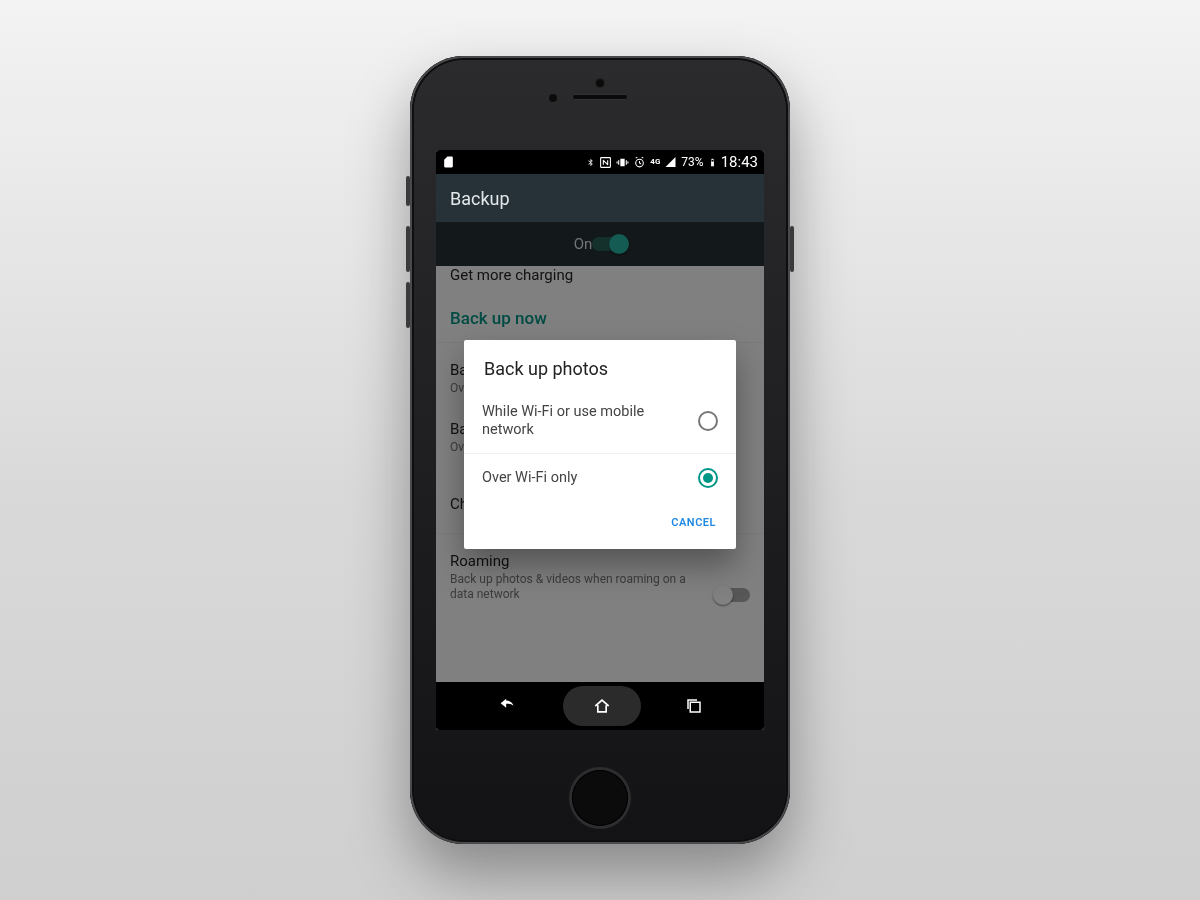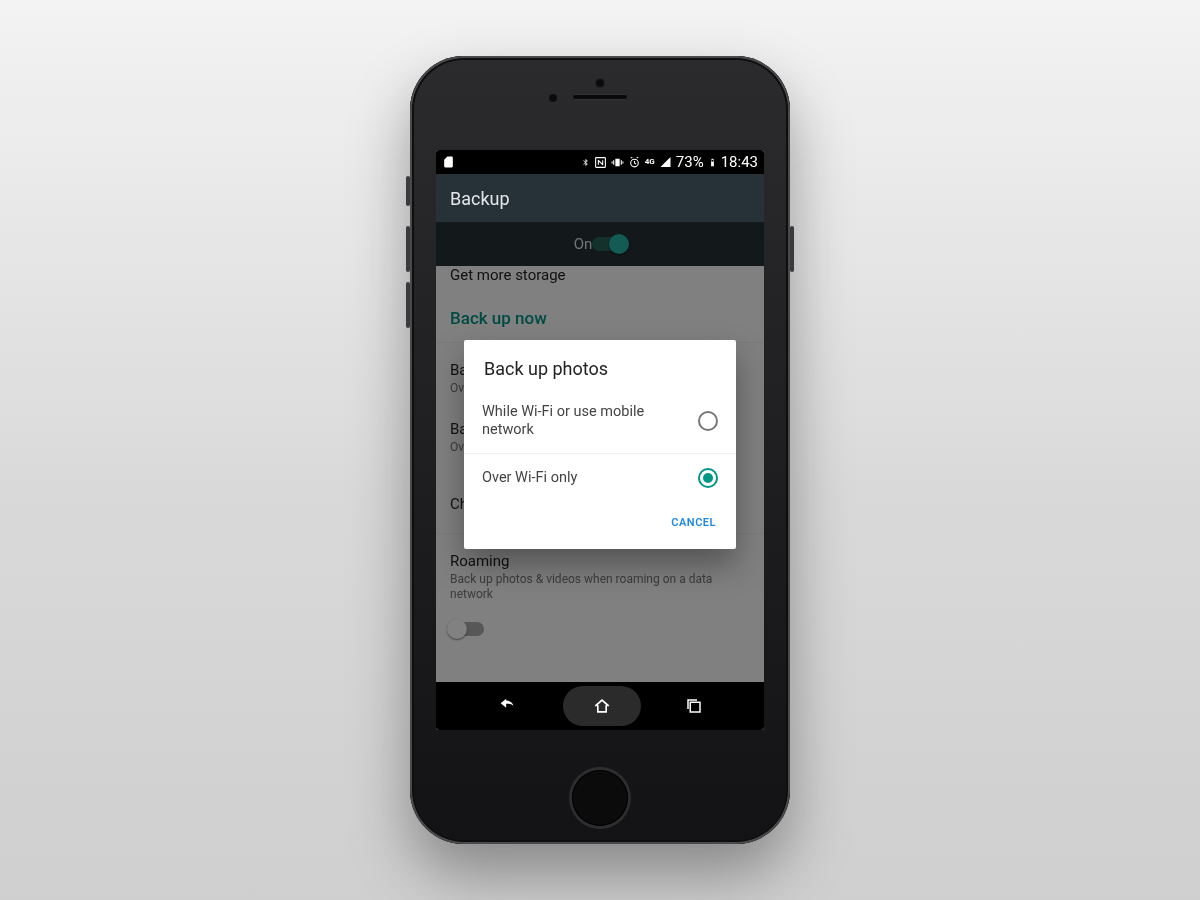--- a/index.html
+++ b/index.html
@@ -59,21 +59,21 @@
     border-radius:50%;background:#26a69a;box-shadow:0 1px 2px rgba(0,0,0,.5);}
   .switch.off{background:#9e9e9e;}
   .switch.off .knob{left:-3px;right:auto;background:#ececec;}
 
   
   .list{padding:0 14px;color:#2b2b2b;}
   .item{padding:12px 0;border-bottom:none;}
   .item .title{font-size:15px;color:#222;margin-bottom:2px;}
   .item .sub{font-size:12px;color:#6e6e6e;line-height:1.25;}
   .link{color:#00897b;font-weight:500;font-size:17px;padding:10px 0 8px;}
-  .itemrow{display:flex;align-items:flex-start;justify-content:space-between;gap:20px;flex-direction:column;}
+  .itemrow{display:flex;align-items:flex-end;justify-content:space-between;gap:20px;}
   .itemrow .txt{flex:1;}
   .divider{height:0;border-top:1px solid #e0e0e0;margin:6px -14px;}
 
   
   .scrim{position:absolute;top:72px;left:0;right:0;bottom:48px;
     background:rgba(0,0,0,.45);}
 
   
   .dialog{position:absolute;left:50%;top:190px;transform:translateX(-50%);
     width:272px;background:#fff;border-radius:2px;
@@ -146,21 +146,21 @@
             <circle cx="12" cy="13" r="7"></circle>
                 <path d="M12 9v4l3 2M5 4l3-2M19 4l-3-2"></path>
           </svg>
         </span>
         <span class="ico" style="font-size:8px;font-weight:700;line-height:8px;">4G</span>
         <span class="ico">
           <svg width="13" height="12" viewBox="0 0 24 24" fill="#fff">
             <path d="M2 22h20V2z"></path>
           </svg>
         </span>
-        <span style="font-size:15px;">73%</span>
+        <span style="font-size:12px;">73%</span>
         <span class="ico">
           <svg width="9" height="13" viewBox="0 0 24 24" fill="#fff">
             <path d="M16 4h-2V2h-4v2H8v18h8zM10 8h4v12h-4z" fill="#fff"></path>
             <rect x="9" y="9" width="6" height="12" fill="#fff"></rect>
             <rect x="9" y="5" width="6" height="4" fill="#000"></rect>
           </svg>
         </span>
         <span style="font-size:15px;">18:43</span>
       </div>
     </div>
@@ -171,21 +171,21 @@
 
     <div class="switchrow">
       <span>On</span>
       <span class="switch">
         <span class="knob"></span>
       </span>
     </div>
 
     <div class="list" style="margin-top:-12px;">
       <div class="item">
-        <div class="title">Get more storage</div>
+        <div class="title">Get more charging</div>
       </div>
       <div class="link">Back up now</div>
       <div class="divider"></div>
       <div class="item">
         <div class="title">Back up photos</div>
         <div class="sub">Over Wi-Fi only</div>
       </div>
       <div class="item">
         <div class="title">Back up videos</div>
         <div class="sub">Over Wi-Fi only</div>

